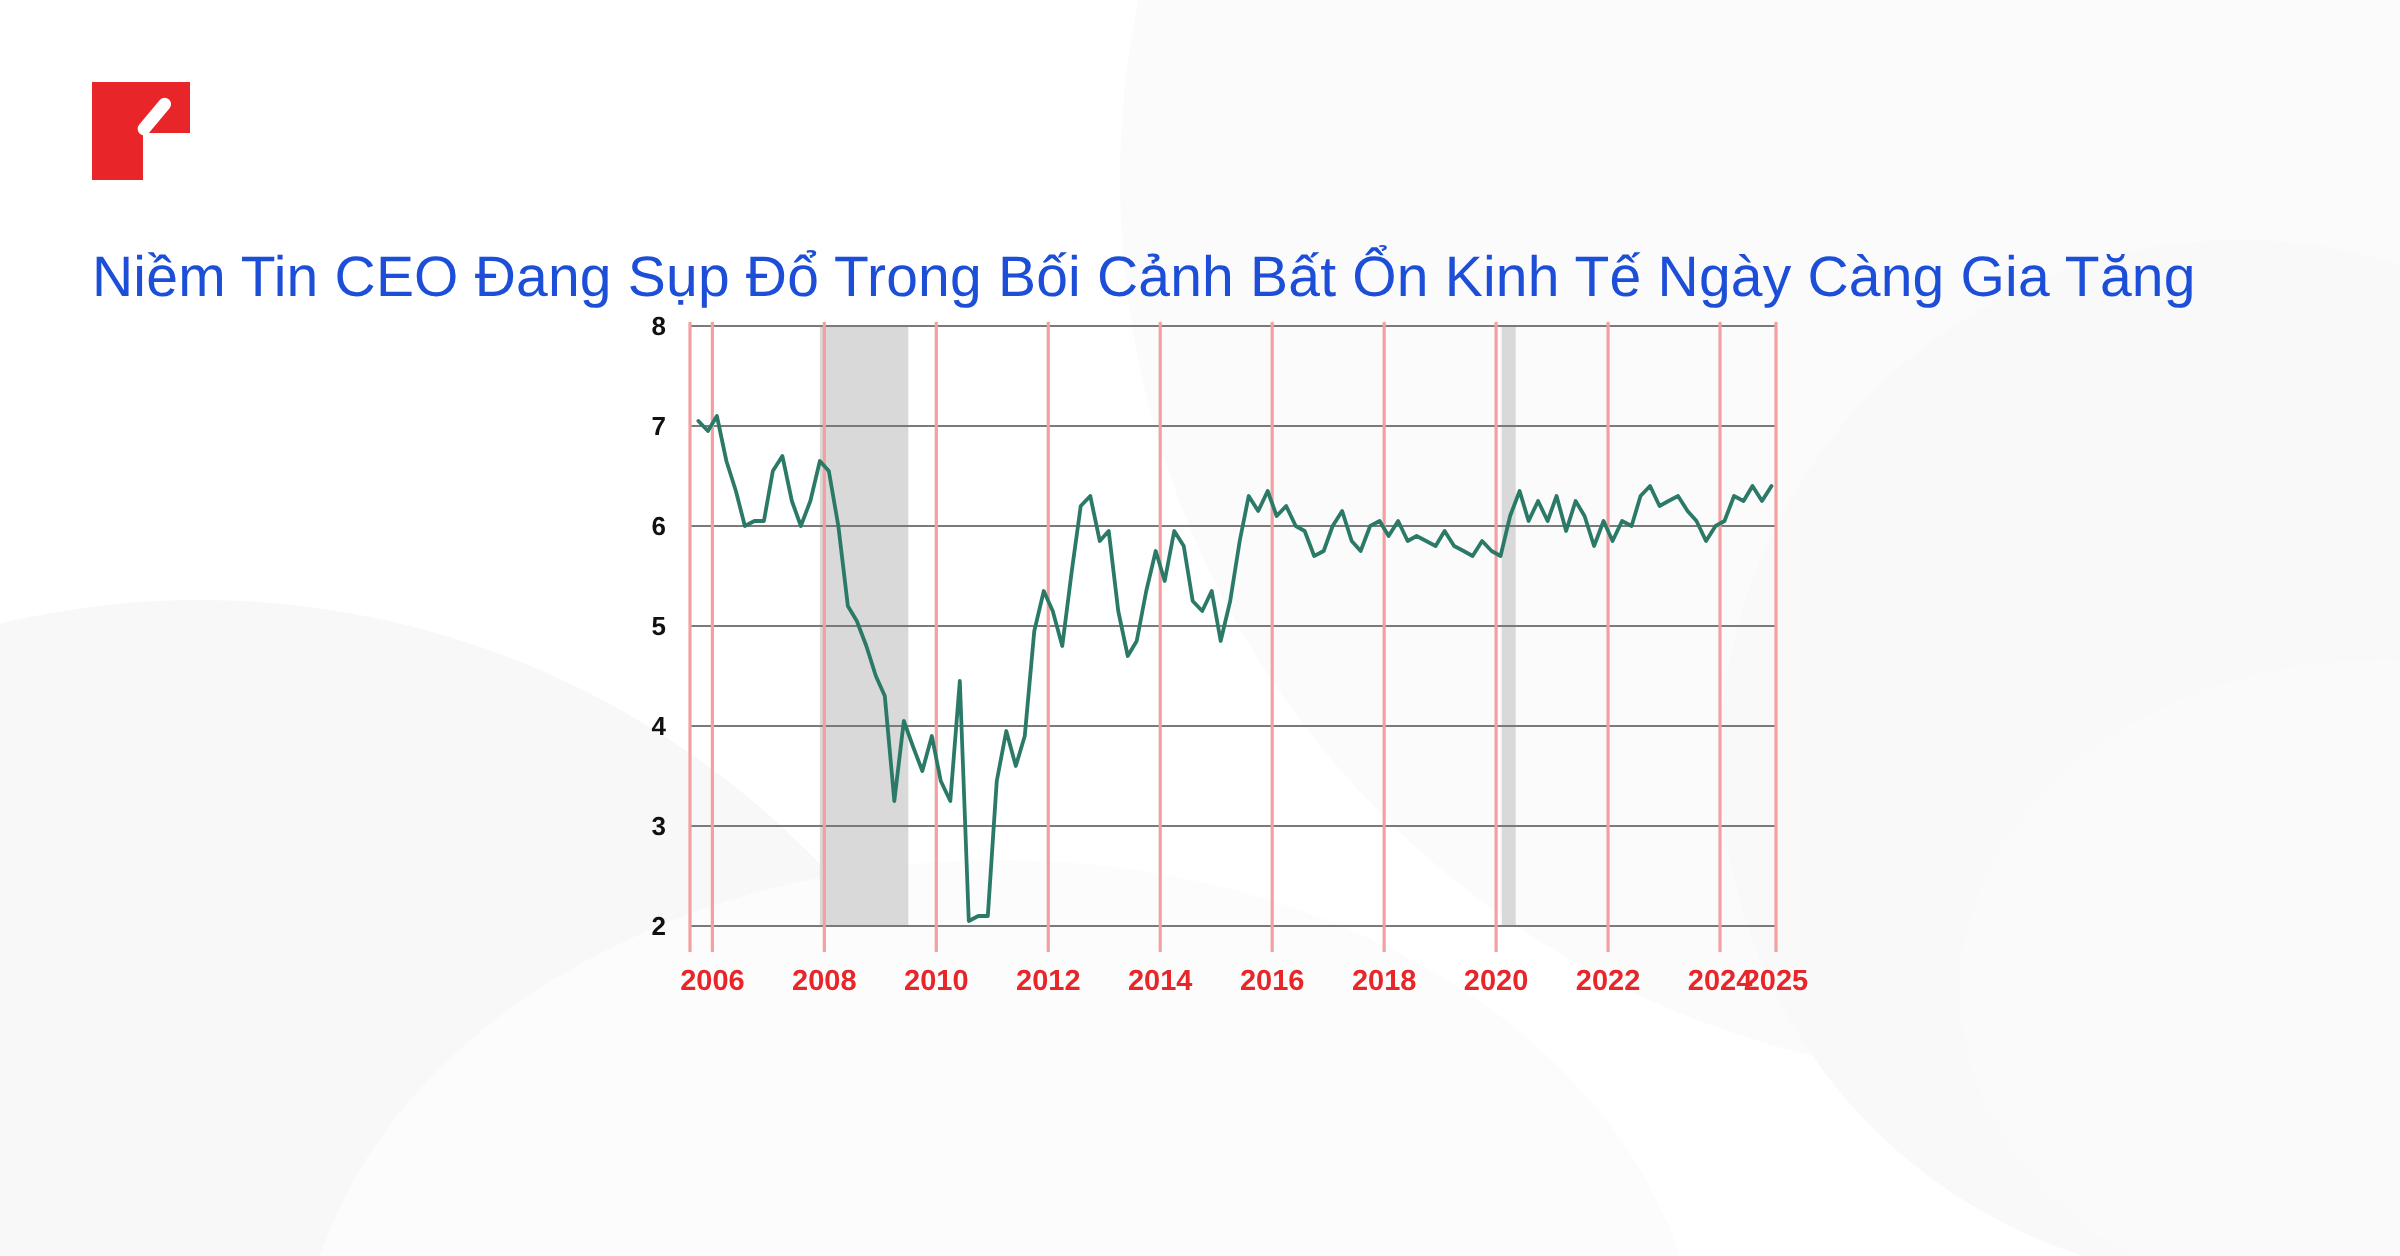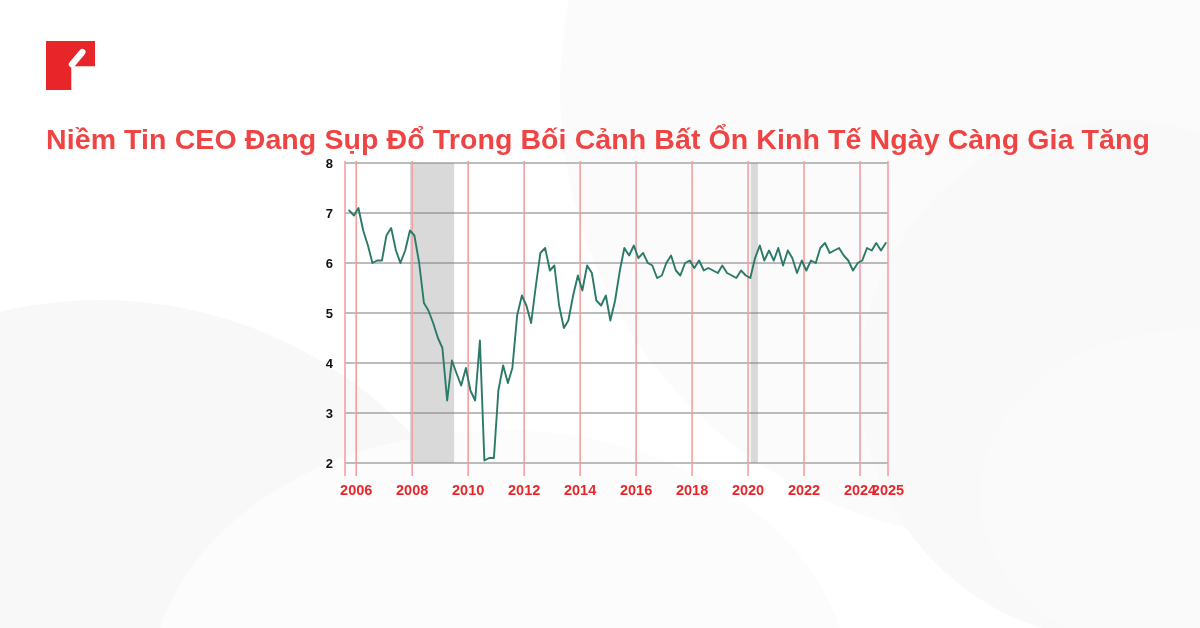--- a/index.html
+++ b/index.html
@@ -46,22 +46,22 @@
   .logo svg { display: block; }
 
   
   .title {
     position: absolute;
     left: 46px;
     top: 102px;
     width: 1130px;
     z-index: 3;
     font-size: 28.5px;
-    font-weight: bold;
-    color: #ef4444;
+    font-weight: normal;
+    color: #1d4ed8;
     letter-spacing: 0.1px;
     line-height: 1.28;
     white-space: nowrap;
   }
 
   
   .chart-wrap {
     position: absolute;
     left: 300px;
     top: 150px;

